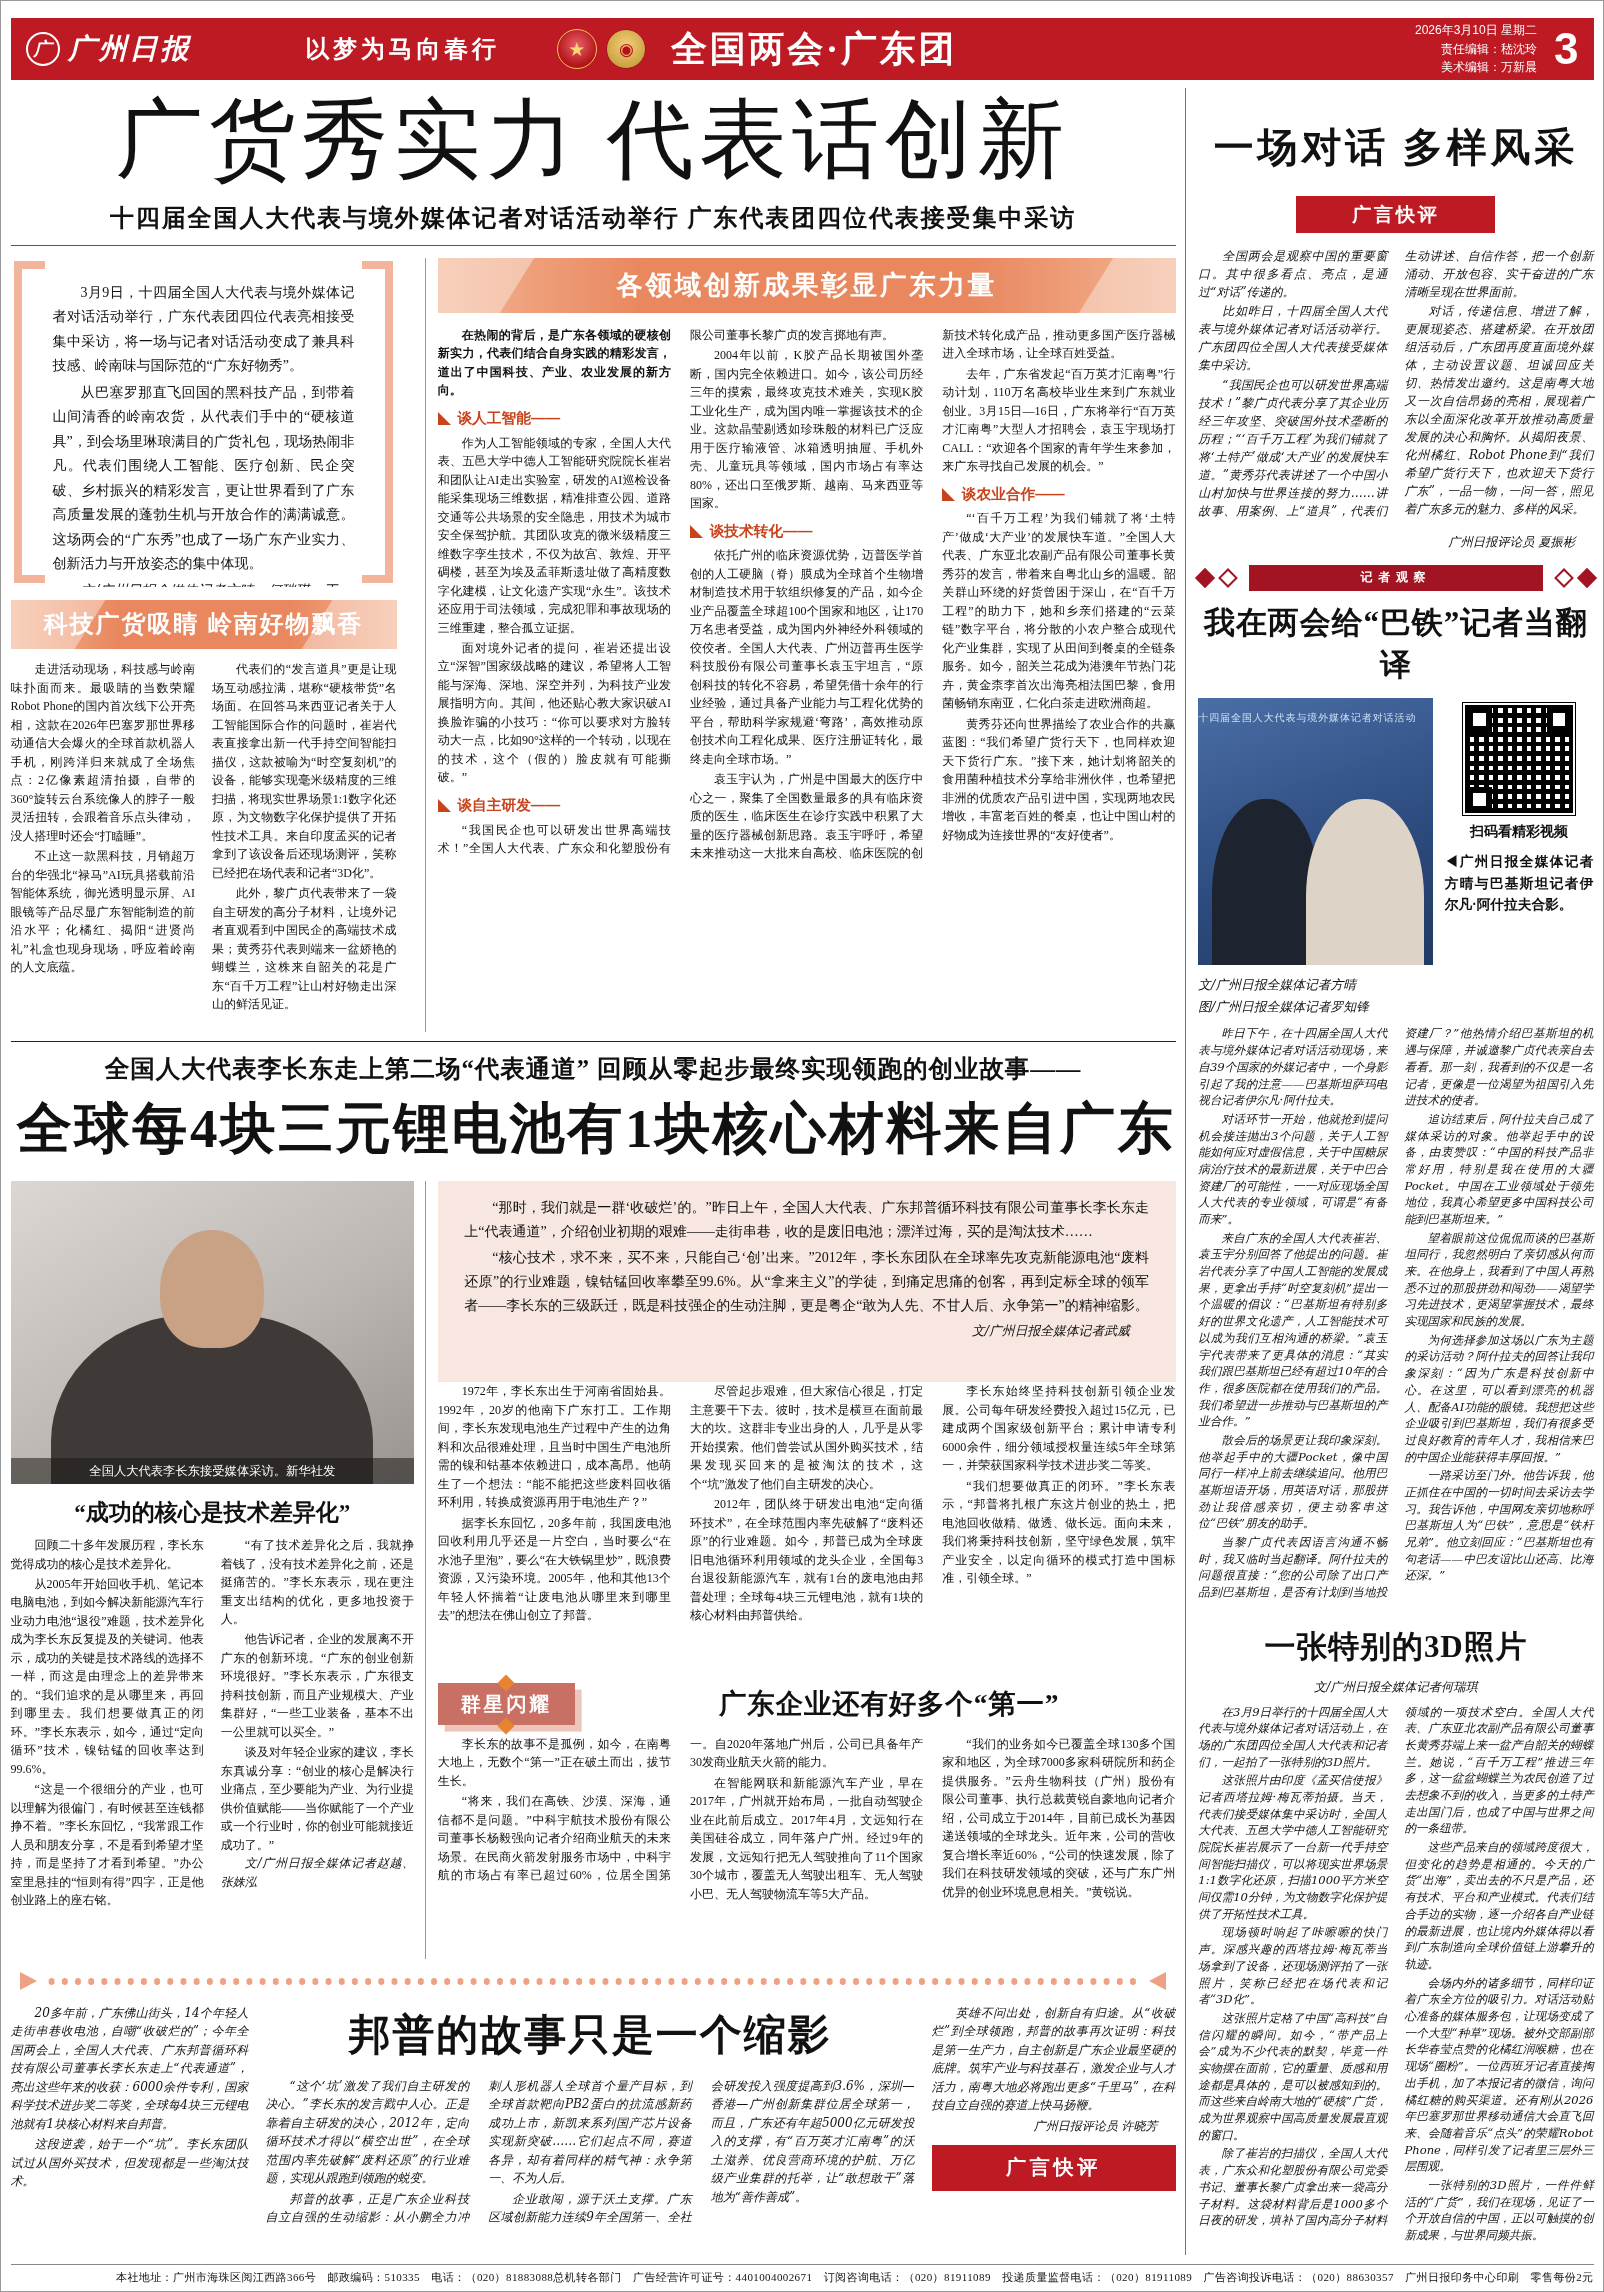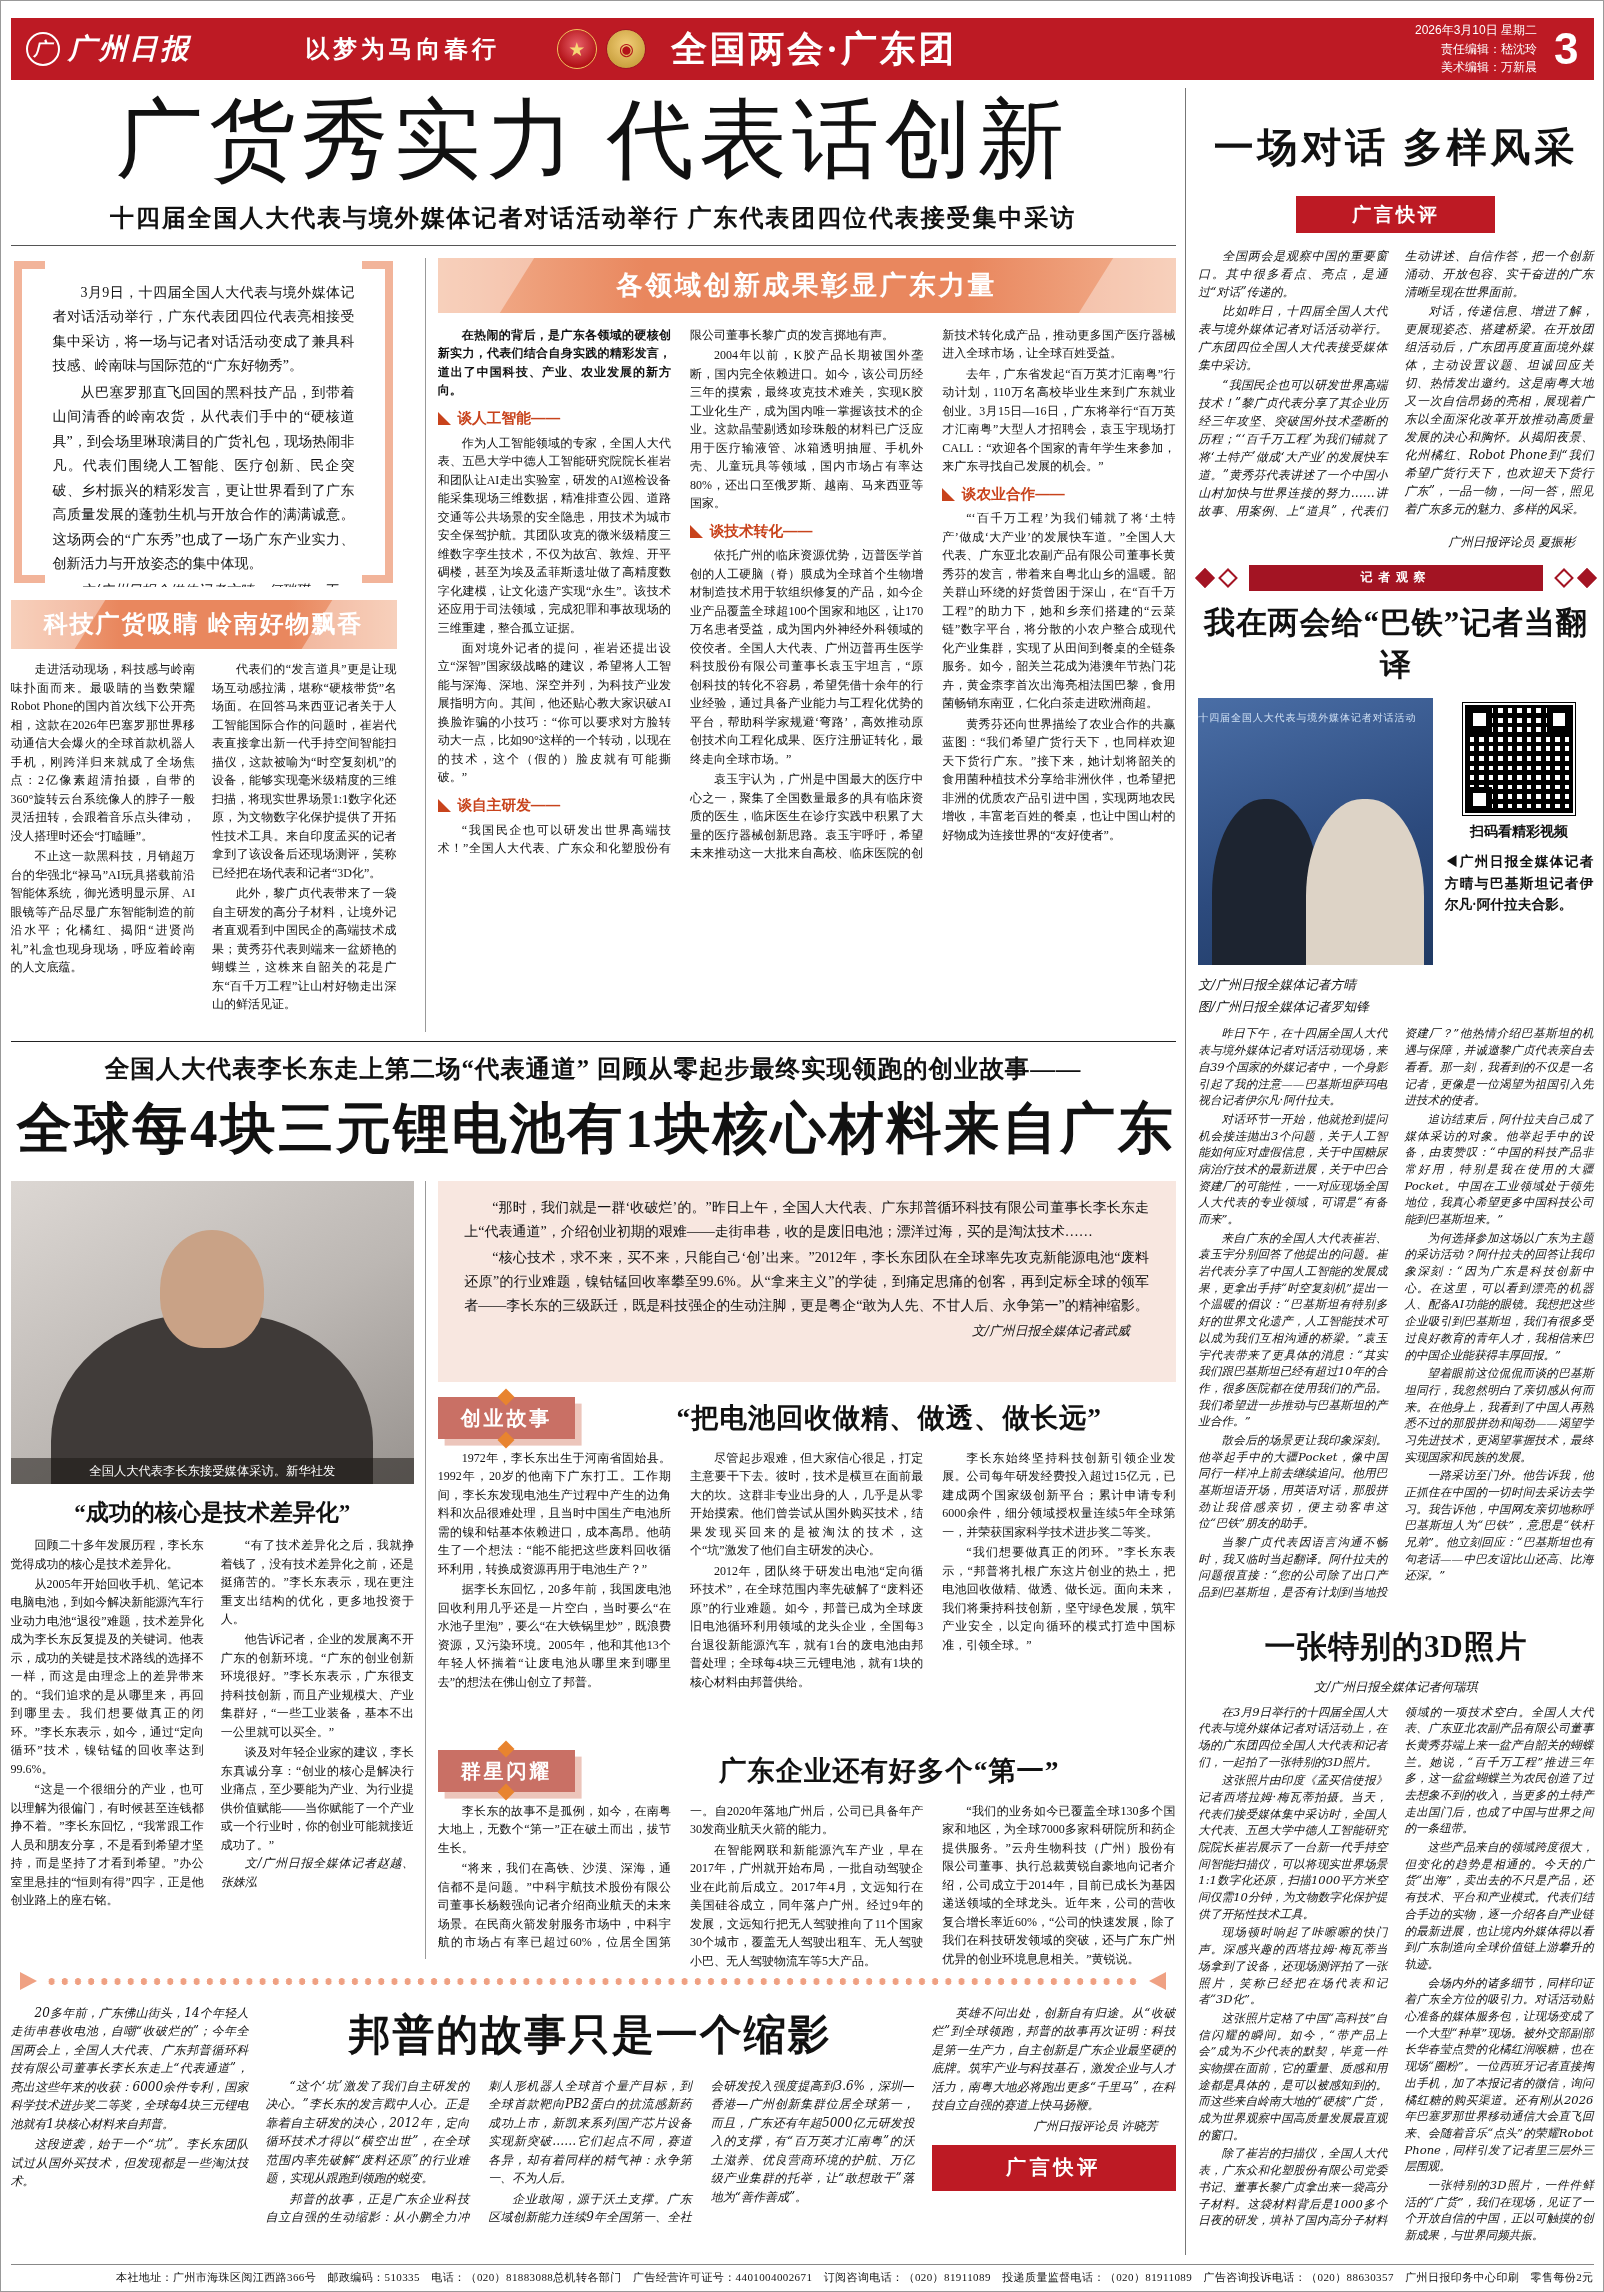--- a/index.html
+++ b/index.html
@@ -285,24 +285,20 @@
 
           <div class="f-right">
             <div class="pink-box">
               <div class="flow">
                   <p>“那时，我们就是一群‘收破烂’的。”昨日上午，全国人大代表、广东邦普循环科技有限公司董事长李长东走上“代表通道”，介绍创业初期的艰难——走街串巷，收的是废旧电池；漂洋过海，买的是淘汰技术……</p>
                   <p>“核心技术，求不来，买不来，只能自己‘创’出来。”2012年，李长东团队在全球率先攻克新能源电池“废料还原”的行业难题，镍钴锰回收率攀至99.6%。从“拿来主义”的学徒，到痛定思痛的创客，再到定标全球的领军者——李长东的三级跃迁，既是科技强企的生动注脚，更是粤企“敢为人先、不甘人后、永争第一”的精神缩影。</p>
                 </div>
               <p class="by kai">文/广州日报全媒体记者武威</p>
             </div>
 
-            <div class="badge-row">
-              <span class="badge-rose">创业故事</span>
-              <h3>“把电池回收做精、做透、做长远”</h3>
-            </div>
             <div class="startup-body body-sm cols3 flow">
                 <p>1972年，李长东出生于河南省固始县。1992年，20岁的他南下广东打工。工作期间，李长东发现电池生产过程中产生的边角料和次品很难处理，且当时中国生产电池所需的镍和钴基本依赖进口，成本高昂。他萌生了一个想法：“能不能把这些废料回收循环利用，转换成资源再用于电池生产？”</p>
                 <p>据李长东回忆，20多年前，我国废电池回收利用几乎还是一片空白，当时要么“在水池子里泡”，要么“在大铁锅里炒”，既浪费资源，又污染环境。2005年，他和其他13个年轻人怀揣着“让废电池从哪里来到哪里去”的想法在佛山创立了邦普。</p>
                 <p>尽管起步艰难，但大家信心很足，打定主意要干下去。彼时，技术是横亘在面前最大的坎。这群非专业出身的人，几乎是从零开始摸索。他们曾尝试从国外购买技术，结果发现买回来的是被淘汰的技术，这个“坑”激发了他们自主研发的决心。</p>
                 <p>2012年，团队终于研发出电池“定向循环技术”，在全球范围内率先破解了“废料还原”的行业难题。如今，邦普已成为全球废旧电池循环利用领域的龙头企业，全国每3台退役新能源汽车，就有1台的废电池由邦普处理；全球每4块三元锂电池，就有1块的核心材料由邦普供给。</p>
                 <p>李长东始终坚持科技创新引领企业发展。公司每年研发经费投入超过15亿元，已建成两个国家级创新平台；累计申请专利6000余件，细分领域授权量连续5年全球第一，并荣获国家科学技术进步奖二等奖。</p>
                 <p>“我们想要做真正的闭环。”李长东表示，“邦普将扎根广东这片创业的热土，把电池回收做精、做透、做长远。面向未来，我们将秉持科技创新，坚守绿色发展，筑牢产业安全，以定向循环的模式打造中国标准，引领全球。”</p>
               </div>
 
             <div class="badge-row">
@@ -388,22 +384,22 @@
         <div>文/广州日报全媒体记者方晴</div>
         <div>图/广州日报全媒体记者罗知锋</div>
       </div>
       <div class="obs-body cols2 flow kai">
           <p>昨日下午，在十四届全国人大代表与境外媒体记者对话活动现场，来自39个国家的外媒记者中，一个身影引起了我的注意——巴基斯坦萨玛电视台记者伊尔凡·阿什拉夫。</p>
           <p>对话环节一开始，他就抢到提问机会接连抛出3个问题，关于人工智能如何应对虚假信息，关于中国糖尿病治疗技术的最新进展，关于中巴合资建厂的可能性，一一对应现场全国人大代表的专业领域，可谓是“有备而来”。</p>
           <p>来自广东的全国人大代表崔岩、袁玉宇分别回答了他提出的问题。崔岩代表分享了中国人工智能的发展成果，更拿出手持“时空复刻机”提出一个温暖的倡议：“巴基斯坦有特别多好的世界文化遗产，人工智能技术可以成为我们互相沟通的桥梁。”袁玉宇代表带来了更具体的消息：“其实我们跟巴基斯坦已经有超过10年的合作，很多医院都在使用我们的产品。我们希望进一步推动与巴基斯坦的产业合作。”</p>
           <p>散会后的场景更让我印象深刻。他举起手中的大疆Pocket，像中国同行一样冲上前去继续追问。他用巴基斯坦语开场，用英语对话，那股拼劲让我倍感亲切，便主动客串这位“巴铁”朋友的助手。</p>
           <p>当黎广贞代表因语言沟通不畅时，我又临时当起翻译。阿什拉夫的问题很直接：“您的公司除了出口产品到巴基斯坦，是否有计划到当地投资建厂？”他热情介绍巴基斯坦的机遇与保障，并诚邀黎广贞代表亲自去看看。那一刻，我看到的不仅是一名记者，更像是一位渴望为祖国引入先进技术的使者。</p>
           <p>追访结束后，阿什拉夫自己成了媒体采访的对象。他举起手中的设备，由衷赞叹：“中国的科技产品非常好用，特别是我在使用的大疆Pocket。中国在工业领域处于领先地位，我真心希望更多中国科技公司能到巴基斯坦来。”</p>
+          <p>望着眼前这位侃侃而谈的巴基斯坦同行，我忽然明白了亲切感从何而来。在他身上，我看到了中国人再熟悉不过的那股拼劲和闯劲——渴望学习先进技术，更渴望掌握技术，最终实现国家和民族的发展。</p>
           <p>为何选择参加这场以广东为主题的采访活动？阿什拉夫的回答让我印象深刻：“因为广东是科技创新中心。在这里，可以看到漂亮的机器人、配备AI功能的眼镜。我想把这些企业吸引到巴基斯坦，我们有很多受过良好教育的青年人才，我相信来巴的中国企业能获得丰厚回报。”</p>
-          <p>望着眼前这位侃侃而谈的巴基斯坦同行，我忽然明白了亲切感从何而来。在他身上，我看到了中国人再熟悉不过的那股拼劲和闯劲——渴望学习先进技术，更渴望掌握技术，最终实现国家和民族的发展。</p>
           <p>一路采访至门外。他告诉我，他正抓住在中国的一切时间去采访去学习。我告诉他，中国网友亲切地称呼巴基斯坦人为“巴铁”，意思是“铁杆兄弟”。他立刻回应：“巴基斯坦也有句老话——中巴友谊比山还高、比海还深。”</p>
         </div>
 
       <h3 class="rc-h3" style="margin-top:13.2px;">一张特别的3D照片</h3>
       <p class="p3d-by kai">文/广州日报全媒体记者何瑞琪</p>
       <div class="p3d-body cols2 flow kai">
           <p>在3月9日举行的十四届全国人大代表与境外媒体记者对话活动上，在场的广东团四位全国人大代表和记者们，一起拍了一张特别的3D照片。</p>
           <p>这张照片由印度《孟买信使报》记者西塔拉姆·梅瓦蒂拍摄。当天，代表们接受媒体集中采访时，全国人大代表、五邑大学中德人工智能研究院院长崔岩展示了一台新一代手持空间智能扫描仪，可以将现实世界场景1:1数字化还原，扫描1000平方米空间仅需10分钟，为文物数字化保护提供了开拓性技术工具。</p>
           <p>现场顿时响起了咔嚓嚓的快门声。深感兴趣的西塔拉姆·梅瓦蒂当场拿到了设备，还现场测评拍了一张照片，笑称已经把在场代表和记者“3D化”。</p>
           <p>这张照片定格了中国“高科技”自信闪耀的瞬间。如今，“带产品上会”成为不少代表的默契，毕竟一件实物摆在面前，它的重量、质感和用途都是具体的，是可以被感知到的。而这些来自岭南大地的“硬核”广货，成为世界观察中国高质量发展最直观的窗口。</p>

